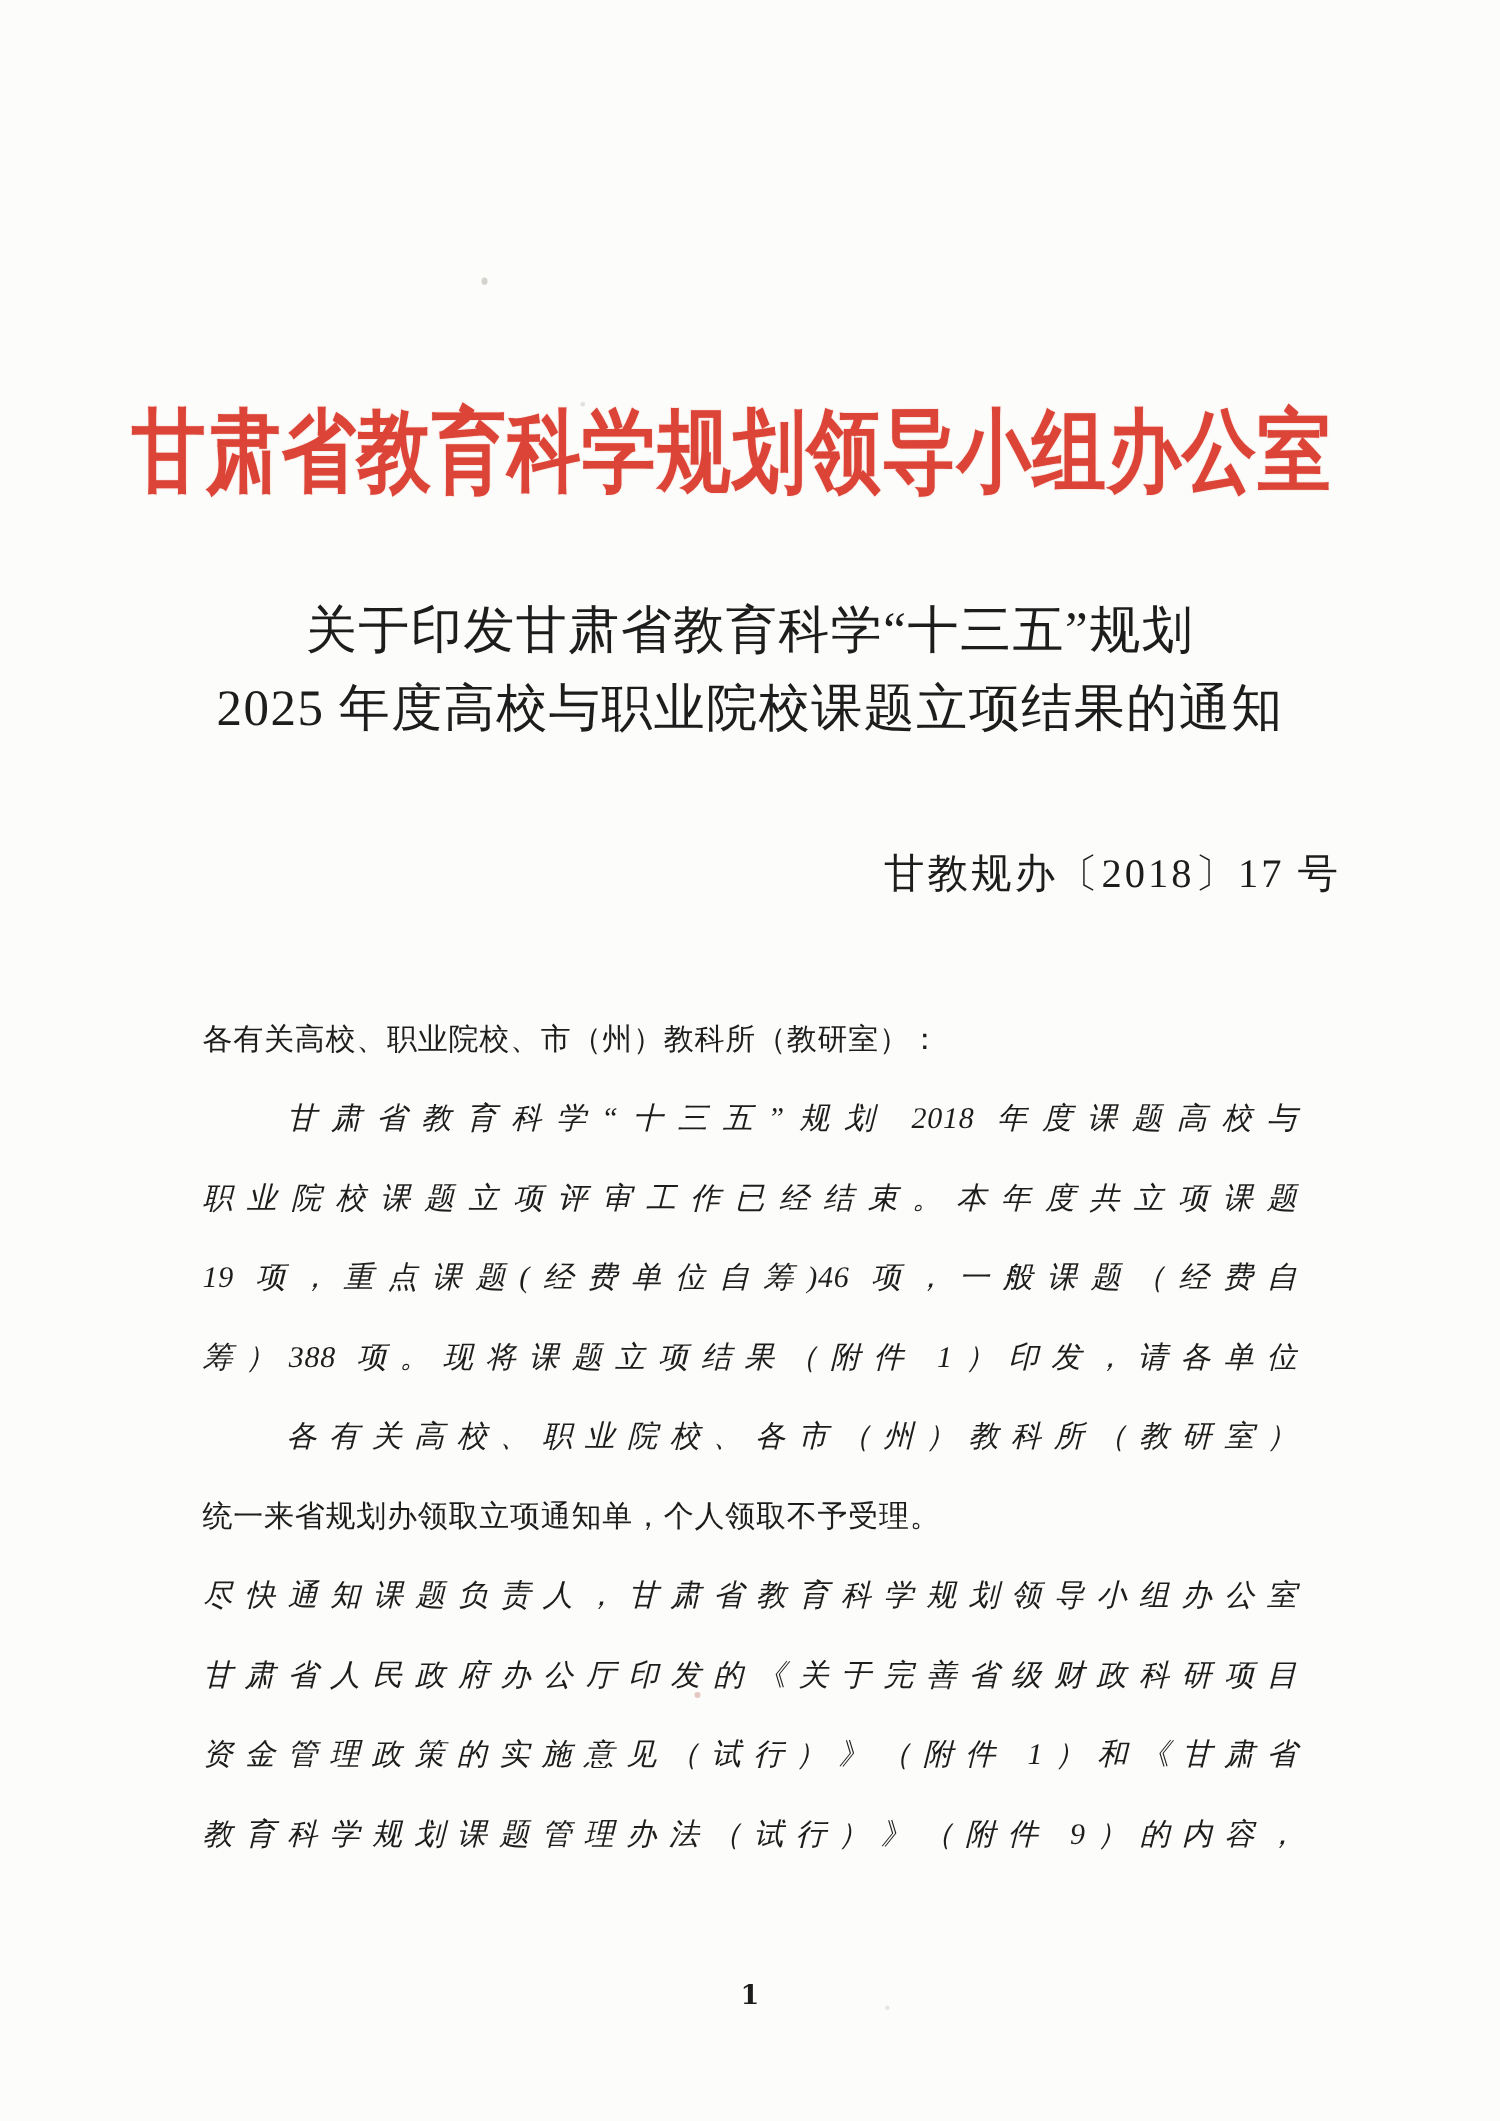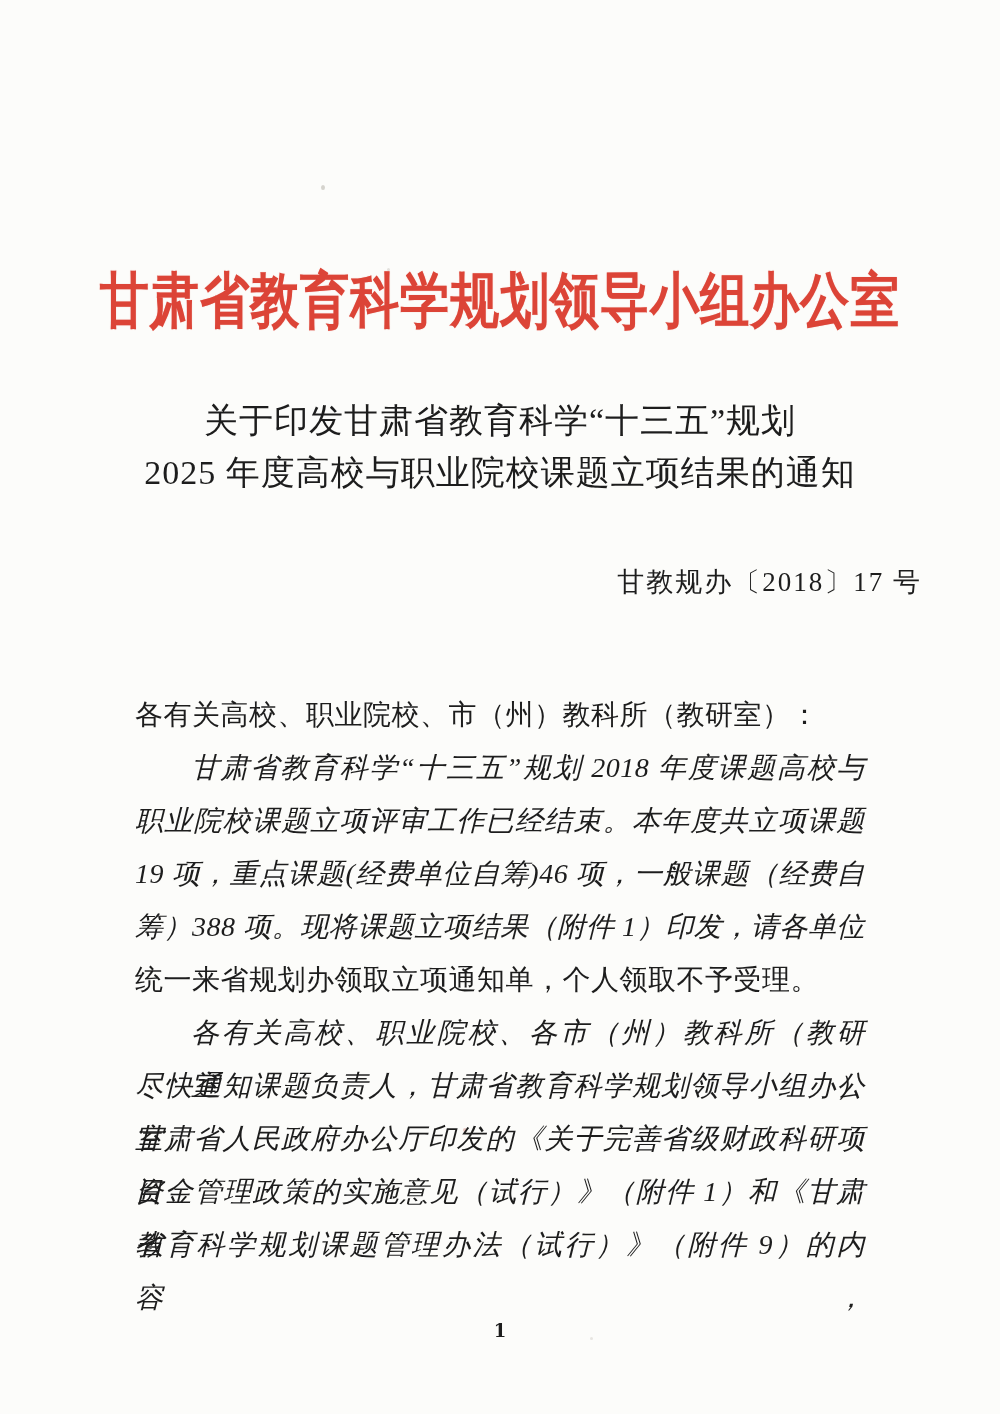--- a/index.html
+++ b/index.html
@@ -16,21 +16,21 @@
     color: #1d1d1d;
     font-family: "Liberation Serif", "DejaVu Serif", serif;
     overflow: hidden;
   }
   
   .red-header {
     position: absolute;
     top: 268px;
     left: 0;
     width: 100%;
-    text-align: center;
+    text-align: left;
     line-height: 66px;
     white-space: nowrap;
   }
   .red-header .stretch {
     display: inline-block;
     font-size: 60px;
     font-weight: bold;
     color: #dc4437;
     transform: scaleX(0.82);
     transform-origin: 50% 50%;
@@ -49,33 +49,33 @@
     line-height: 52px;
     letter-spacing: 1px;
   }
   
   .doc-number {
     position: absolute;
     top: 565px;
     left: 0;
     width: 100%;
     box-sizing: border-box;
-    padding-right: 78px;
+    padding-right: 106px;
     text-align: right;
     font-size: 27px;
     line-height: 34px;
     letter-spacing: 2px;
   }
   
   .body-block {
     position: absolute;
-    top: 688px;
+    top: 667px;
     left: 135px;
     width: 730px;
-    font-size: 28px;
+    font-size: 20px;
     line-height: 53px;
     letter-spacing: 0.5px;
   }
   .bodyline {
     height: 53px;
     overflow: visible;
   }
   .bodyline.indent {
     padding-left: 56px;
   }
@@ -126,22 +126,22 @@
   </div>
 
   <div class="doc-number">甘教规办〔2018〕17 号</div>
 
   <div class="body-block">
     <div class="bodyline">各有关高校、职业院校、市（州）教科所（教研室）：</div>
     <div class="bodyline indent fill">甘肃省教育科学“十三五”规划 2018 年度课题高校与</div>
     <div class="bodyline fill">职业院校课题立项评审工作已经结束。本年度共立项课题</div>
     <div class="bodyline fill">19 项，重点课题(经费单位自筹)46 项，一般课题（经费自</div>
     <div class="bodyline fill">筹）388 项。现将课题立项结果（附件 1）印发，请各单位</div>
+    <div class="bodyline indent fill">各有关高校、职业院校、各市（州）教科所（教研室）</div>
     <div class="bodyline">统一来省规划办领取立项通知单，个人领取不予受理。</div>
-    <div class="bodyline indent fill">各有关高校、职业院校、各市（州）教科所（教研室）</div>
     <div class="bodyline fill">尽快通知课题负责人，甘肃省教育科学规划领导小组办公室</div>
     <div class="bodyline fill">甘肃省人民政府办公厅印发的《关于完善省级财政科研项目</div>
     <div class="bodyline fill">资金管理政策的实施意见（试行）》（附件 1）和《甘肃省</div>
     <div class="bodyline fill">教育科学规划课题管理办法（试行）》（附件 9）的内容，</div>
   </div>
 
   <div class="page-number">1</div>
 
 </div>
 

